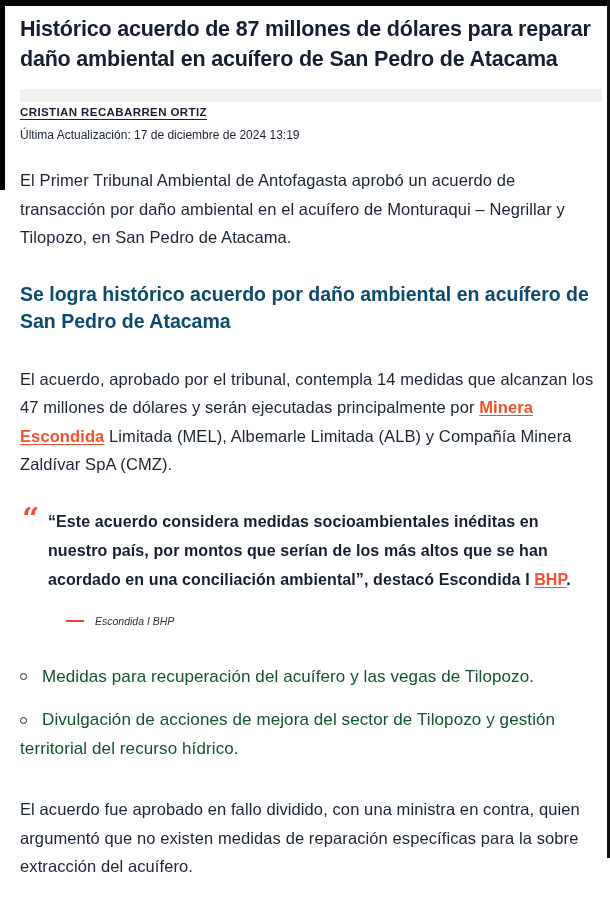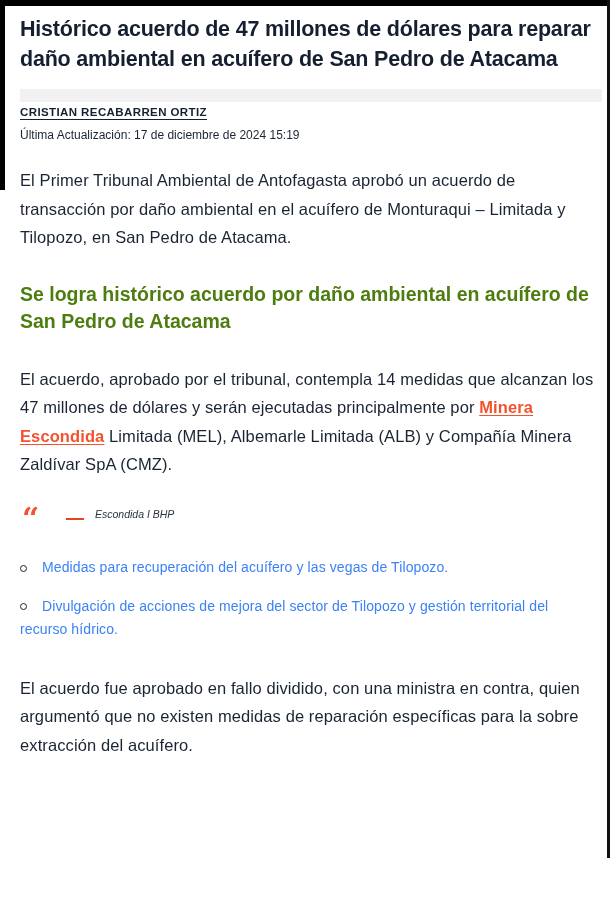--- a/index.html
+++ b/index.html
@@ -67,21 +67,21 @@
   }
   .lead    { margin-top: 24px; }
   .para    { margin-top: 31px; }
   .closing { margin-top: 32px; }
 
   h2.subheading {
     margin-top: 30px;
     font-size: 19.5px;
     line-height: 1.35;
     font-weight: 700;
-    color: #4d7c0f;
+    color: #0c4a6e;
   }
 
   a.inline-link {
     color: #F4512E;
     font-weight: 700;
     text-decoration: underline;
     text-underline-offset: 2px;
     cursor: pointer;
   }
 
@@ -102,45 +102,45 @@
   }
   .quote-text {
     font-size: 16px;
     line-height: 1.8;
     font-weight: 700;
     color: #151F30;
     letter-spacing: 0.1px;
   }
   .quote-attribution {
     display: flex;
-    align-items: flex-end;
-    margin-top: 12px;
+    align-items: center;
+    margin-top: 20px;
     padding-left: 18px;
   }
   .attribution-dash {
     width: 18px;
     height: 2px;
     background: #E8441F;
     margin-right: 11px;
     flex: 0 0 auto;
   }
   .attribution-text {
     font-size: 10.5px;
     font-style: italic;
     color: #2A3342;
   }
 
   ul.key-points {
     margin-top: 36px;
     list-style: none;
   }
   ul.key-points li {
-    font-size: 14px;
+    font-size: 17px;
     line-height: 1.68;
-    color: #3b82f6;
+    color: #14532d;
     margin-bottom: 15px;
     letter-spacing: 0.1px;
   }
   .bullet-marker {
     display: inline-block;
     width: 7px;
     height: 7px;
     border: 1.5px solid #1A2433;
     border-radius: 50%;
     margin-right: 15px;
@@ -150,38 +150,39 @@
 </style>
 </head>
 <body>
 
 <div class="edge-top"></div>
 <div class="edge-left"></div>
 <div class="edge-right"></div>
 
 <div class="content">
 
-  <h1 class="headline">Histórico acuerdo de 47 millones de dólares para reparar daño ambiental en acuífero de San Pedro de Atacama</h1>
+  <h1 class="headline">Histórico acuerdo de 87 millones de dólares para reparar daño ambiental en acuífero de San Pedro de Atacama</h1>
 
   <div class="divider-bar"></div>
 
   <div>
     <a class="byline">CRISTIAN RECABARREN ORTIZ</a>
   </div>
 
-  <div class="updated">Última Actualización: 17 de diciembre de 2024 15:19</div>
+  <div class="updated">Última Actualización: 17 de diciembre de 2024 13:19</div>
 
-  <p class="body-text lead">El Primer Tribunal Ambiental de Antofagasta aprobó un acuerdo de transacción por daño ambiental en el acuífero de Monturaqui – Limitada y Tilopozo, en San Pedro de Atacama.</p>
+  <p class="body-text lead">El Primer Tribunal Ambiental de Antofagasta aprobó un acuerdo de transacción por daño ambiental en el acuífero de Monturaqui – Negrillar y Tilopozo, en San Pedro de Atacama.</p>
 
   <h2 class="subheading">Se logra histórico acuerdo por daño ambiental en acuífero de San Pedro de Atacama</h2>
 
   <p class="body-text para"><span>El acuerdo, aprobado por el tribunal, contempla 14 medidas que alcanzan los 47 millones de dólares y serán ejecutadas principalmente por </span><a class="inline-link">Minera Escondida</a><span> Limitada (MEL), Albemarle Limitada (ALB) y Compañía Minera Zaldívar SpA (CMZ).</span></p>
 
   <blockquote class="quote">
     <span class="quote-mark">“</span>
+    <div class="quote-text"><span>“Este acuerdo considera medidas socioambientales inéditas en nuestro país, por montos que serían de los más altos que se han acordado en una conciliación ambiental”, destacó Escondida I </span><a class="inline-link">BHP</a><span>.</span></div>
     <div class="quote-attribution">
       <span class="attribution-dash"></span>
       <span class="attribution-text">Escondida I BHP</span>
     </div>
   </blockquote>
 
   <ul class="key-points">
     <li><span class="bullet-marker"></span><span>Medidas para recuperación del acuífero y las vegas de Tilopozo.</span></li>
     <li><span class="bullet-marker"></span><span>Divulgación de acciones de mejora del sector de Tilopozo y gestión territorial del recurso hídrico.</span></li>
   </ul>

